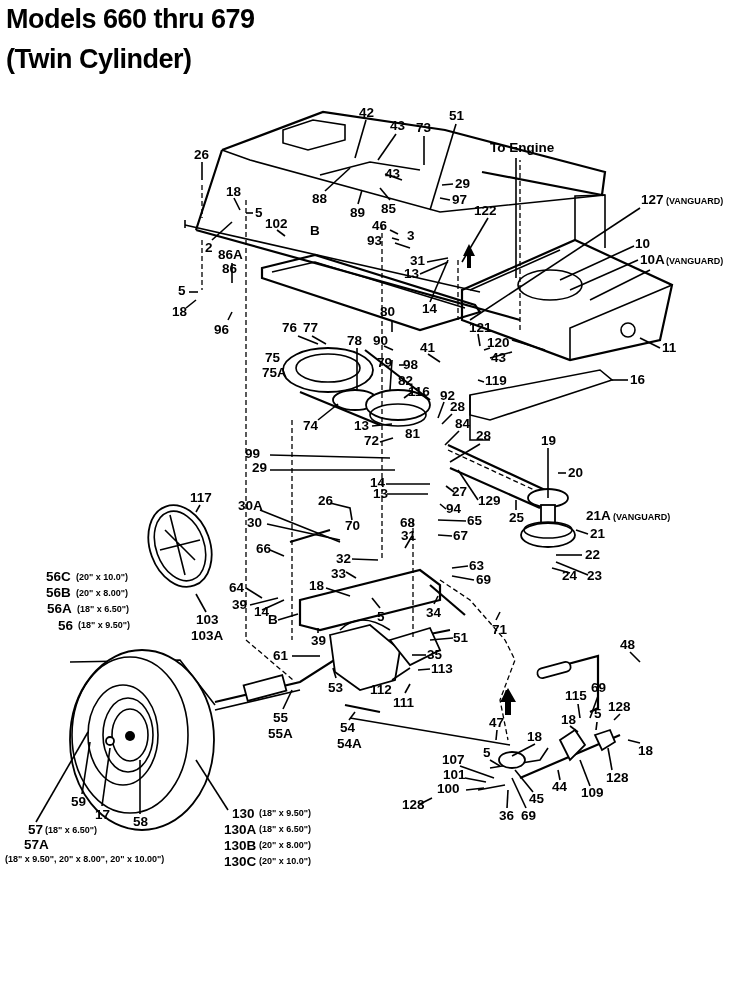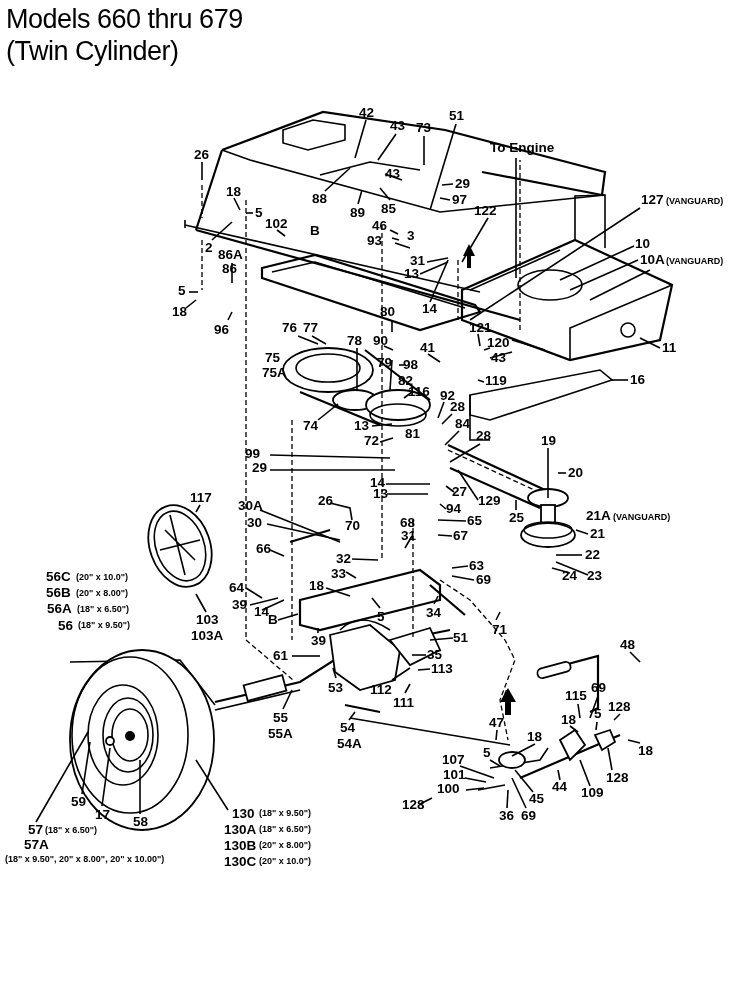--- a/index.html
+++ b/index.html
@@ -1,20 +1,20 @@
 <!DOCTYPE html>
 <html><head>
 <meta charset="utf-8">
 <style>
   html, body { margin:0; padding:0; background:#fff; }
   body { width:749px; height:1000px; position:relative; overflow:hidden;
          font-family:"Liberation Sans", sans-serif; color:#000; }
-  .title { position:absolute; left:6px; font-weight:normal; font-size:27px; line-height:31px; letter-spacing:-0.5px; }
+  .title { position:absolute; left:6px; font-weight:bold; font-size:27px; line-height:31px; letter-spacing:-0.5px; }
   #t1 { top:4px; }
-  #t2 { top:36px; }
+  #t2 { top:44px; }
   svg#drawing { position:absolute; left:0; top:0; }
   .lbl { font-family:"Liberation Sans", sans-serif; font-weight:bold; font-size:13.5px; fill:#000; }
   .note { font-family:"Liberation Sans", sans-serif; font-weight:bold; font-size:9px; fill:#000; }
   .ln { stroke:#000; stroke-width:1.6; fill:none; }
   .thick { stroke:#000; stroke-width:2.2; fill:none; }
   .dash { stroke:#000; stroke-width:1.3; fill:none; stroke-dasharray:5 3; }
   .fillw { fill:#fff; stroke:#000; stroke-width:1.8; }
   .fillb { fill:#000; }
 </style>
 </head>

